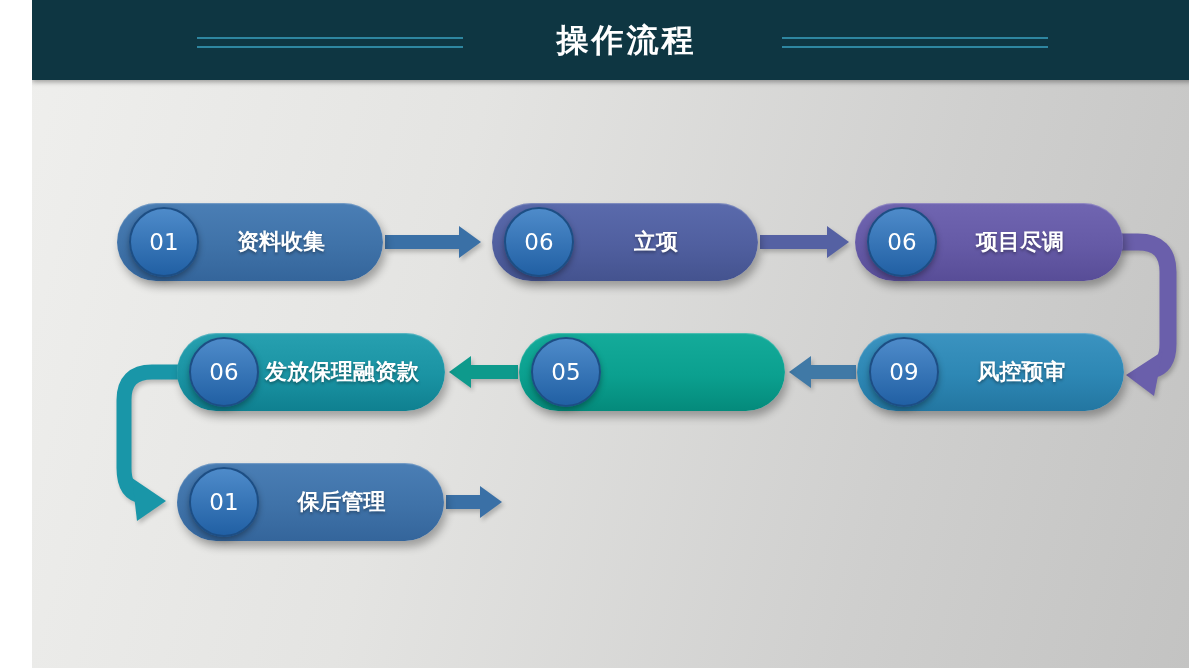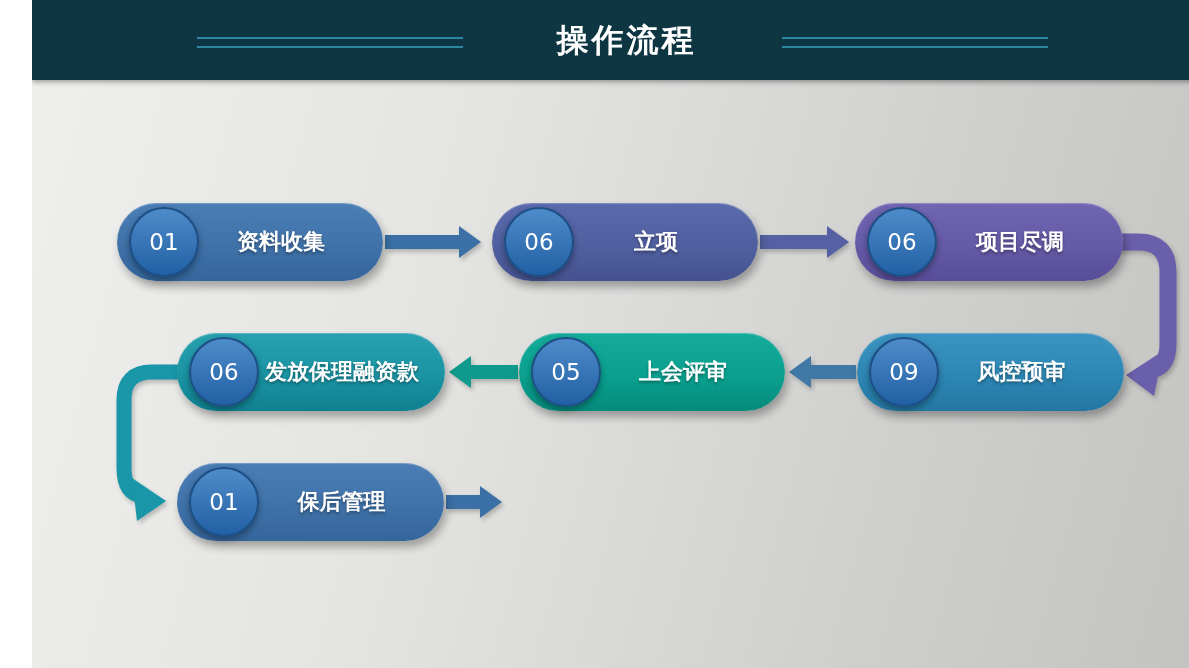--- a/index.html
+++ b/index.html
@@ -81,21 +81,20 @@
   <div class="capsule c3" style="background: linear-gradient(rgb(112, 101, 177) 0%, rgb(101, 90, 166) 55%, rgb(88, 77, 151) 100%);">
     <div class="circle">06</div>
     <div class="label">项目尽调</div>
   </div>
   <div class="capsule c4" style="background: linear-gradient(rgb(59, 147, 192) 0%, rgb(45, 135, 180) 55%, rgb(35, 118, 161) 100%);">
     <div class="circle">09</div>
     <div class="label">风控预审</div>
   </div>
   <div class="capsule c5" style="background: linear-gradient(rgb(20, 171, 154) 0%, rgb(11, 160, 143) 55%, rgb(4, 138, 123) 100%);">
     <div class="circle">05</div>
-    <div class="label">上会评审</div>
   </div>
   <div class="capsule c6" style="background: linear-gradient(rgb(39, 160, 176) 0%, rgb(26, 147, 163) 55%, rgb(15, 128, 144) 100%);">
     <div class="circle">06</div>
     <div class="label">发放保理融资款</div>
   </div>
   <div class="capsule c7" style="background: linear-gradient(rgb(74, 126, 181) 0%, rgb(63, 114, 168) 55%, rgb(52, 101, 155) 100%);">
     <div class="circle">01</div>
     <div class="label">保后管理</div>
   </div>
 

